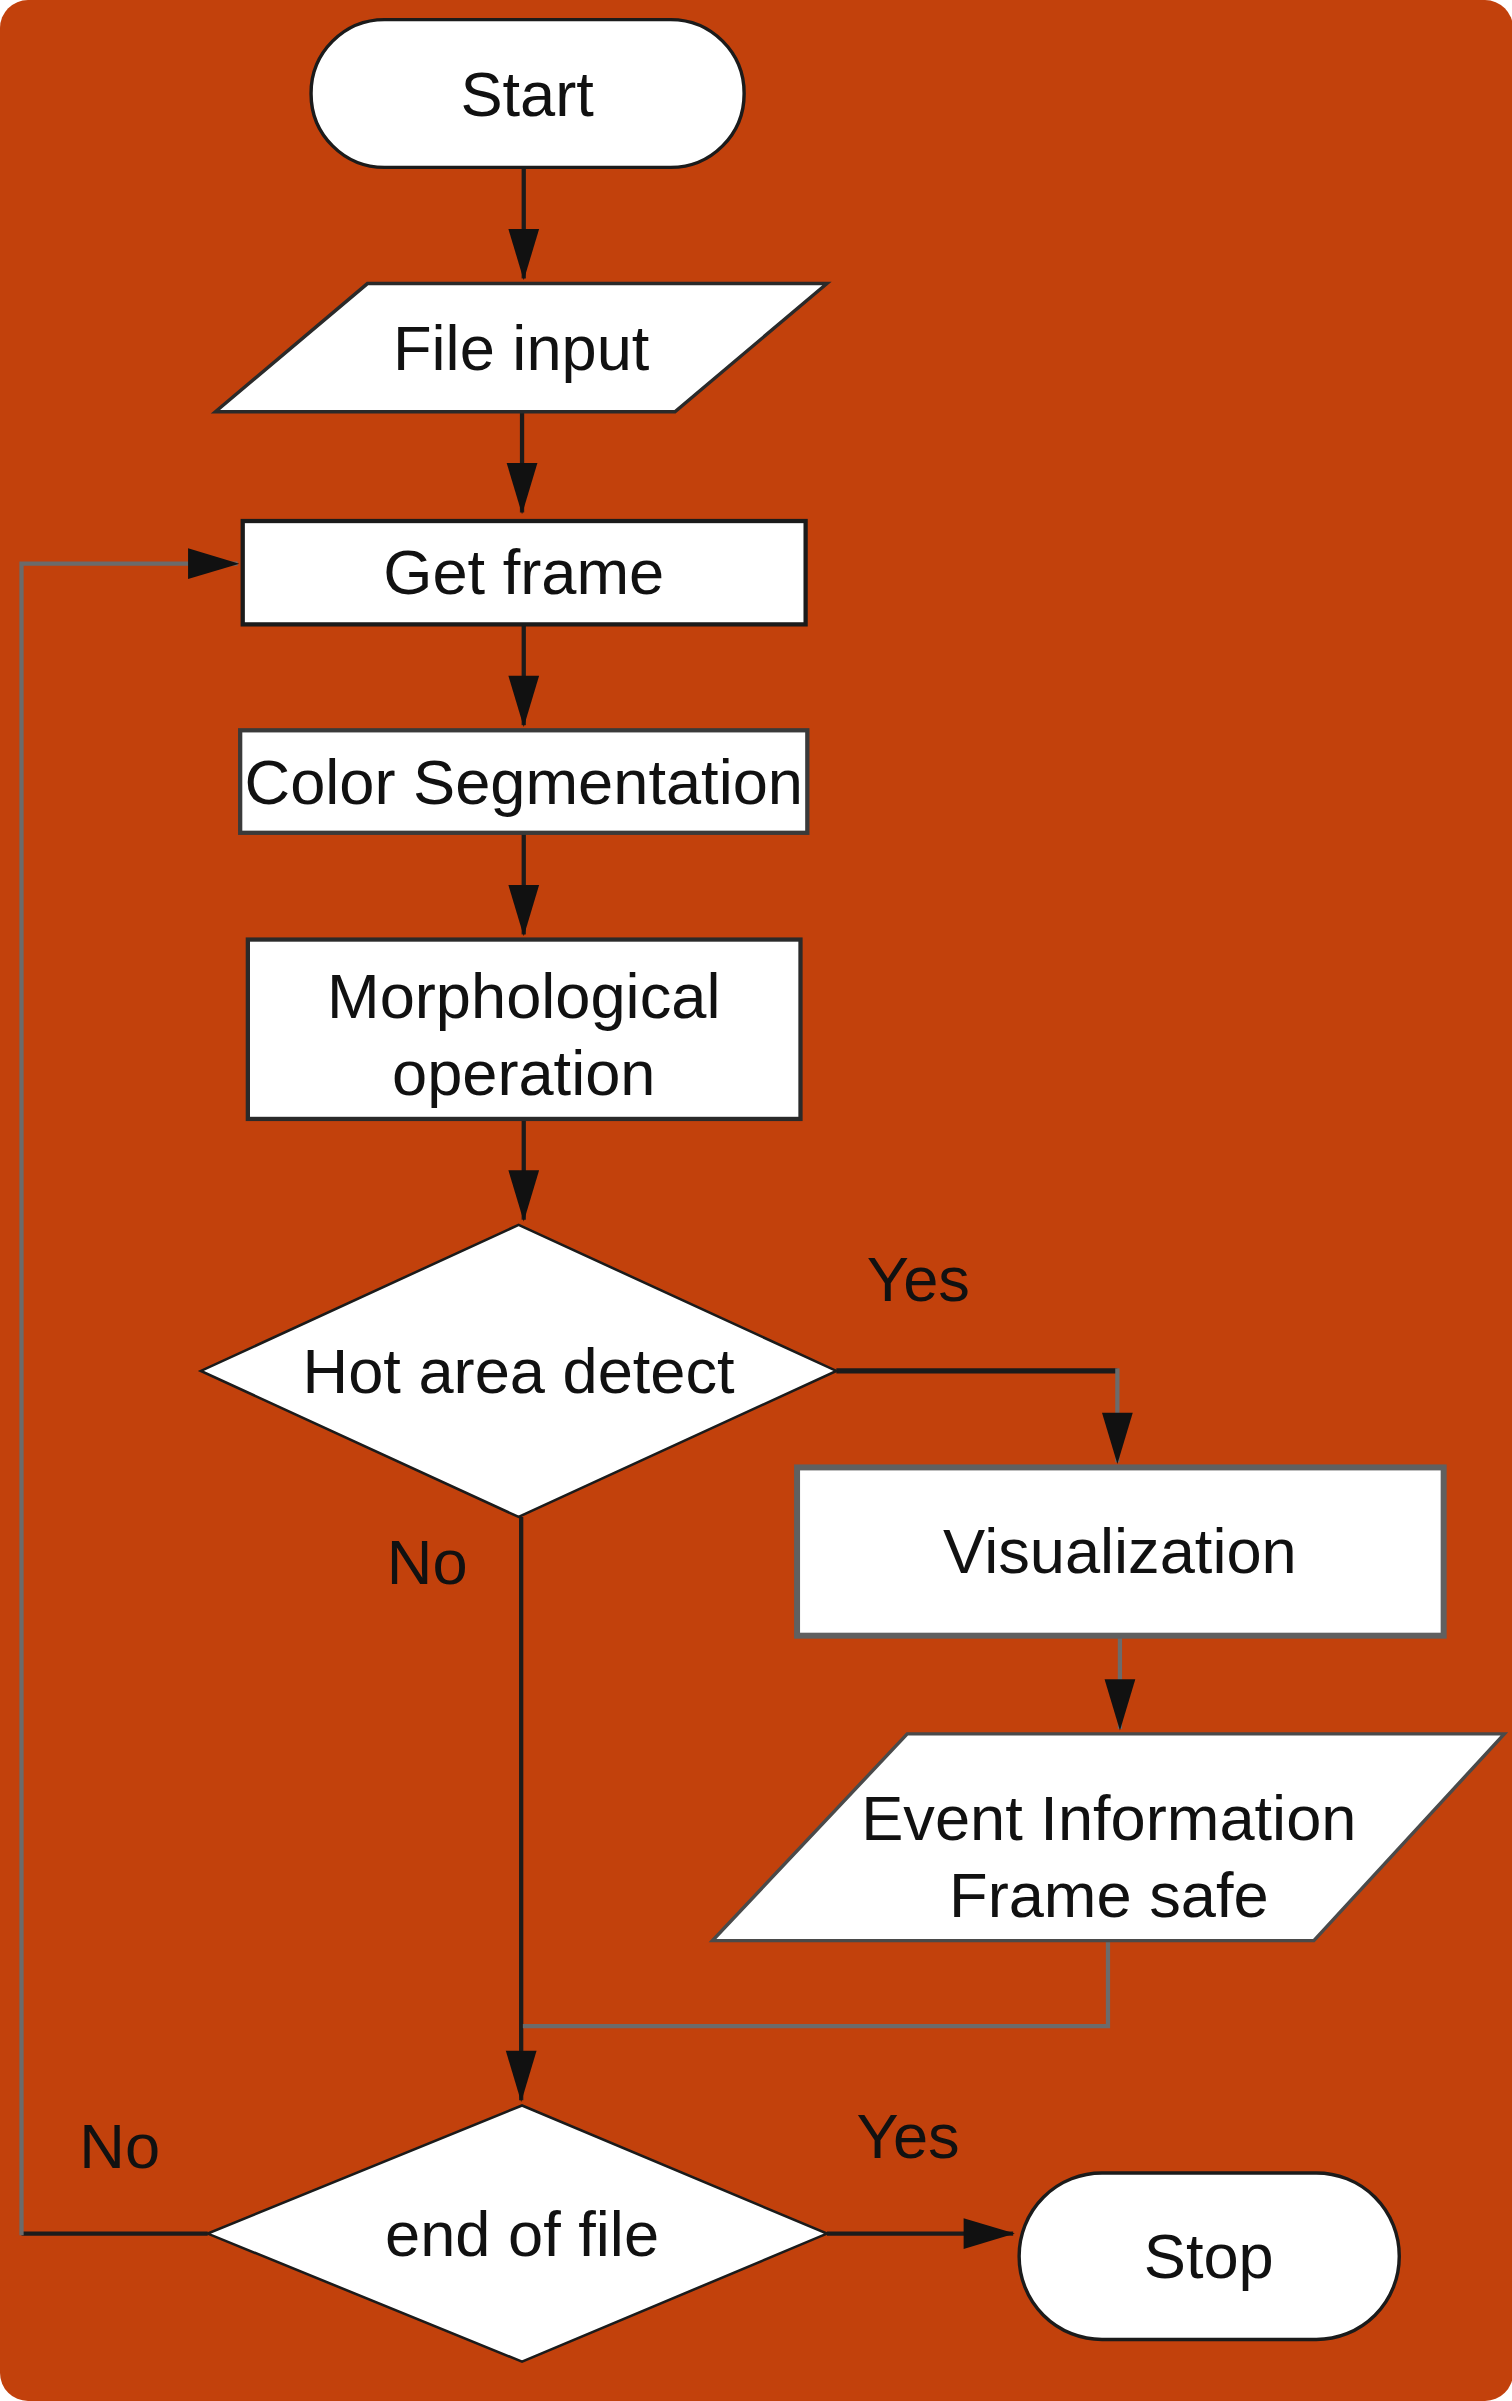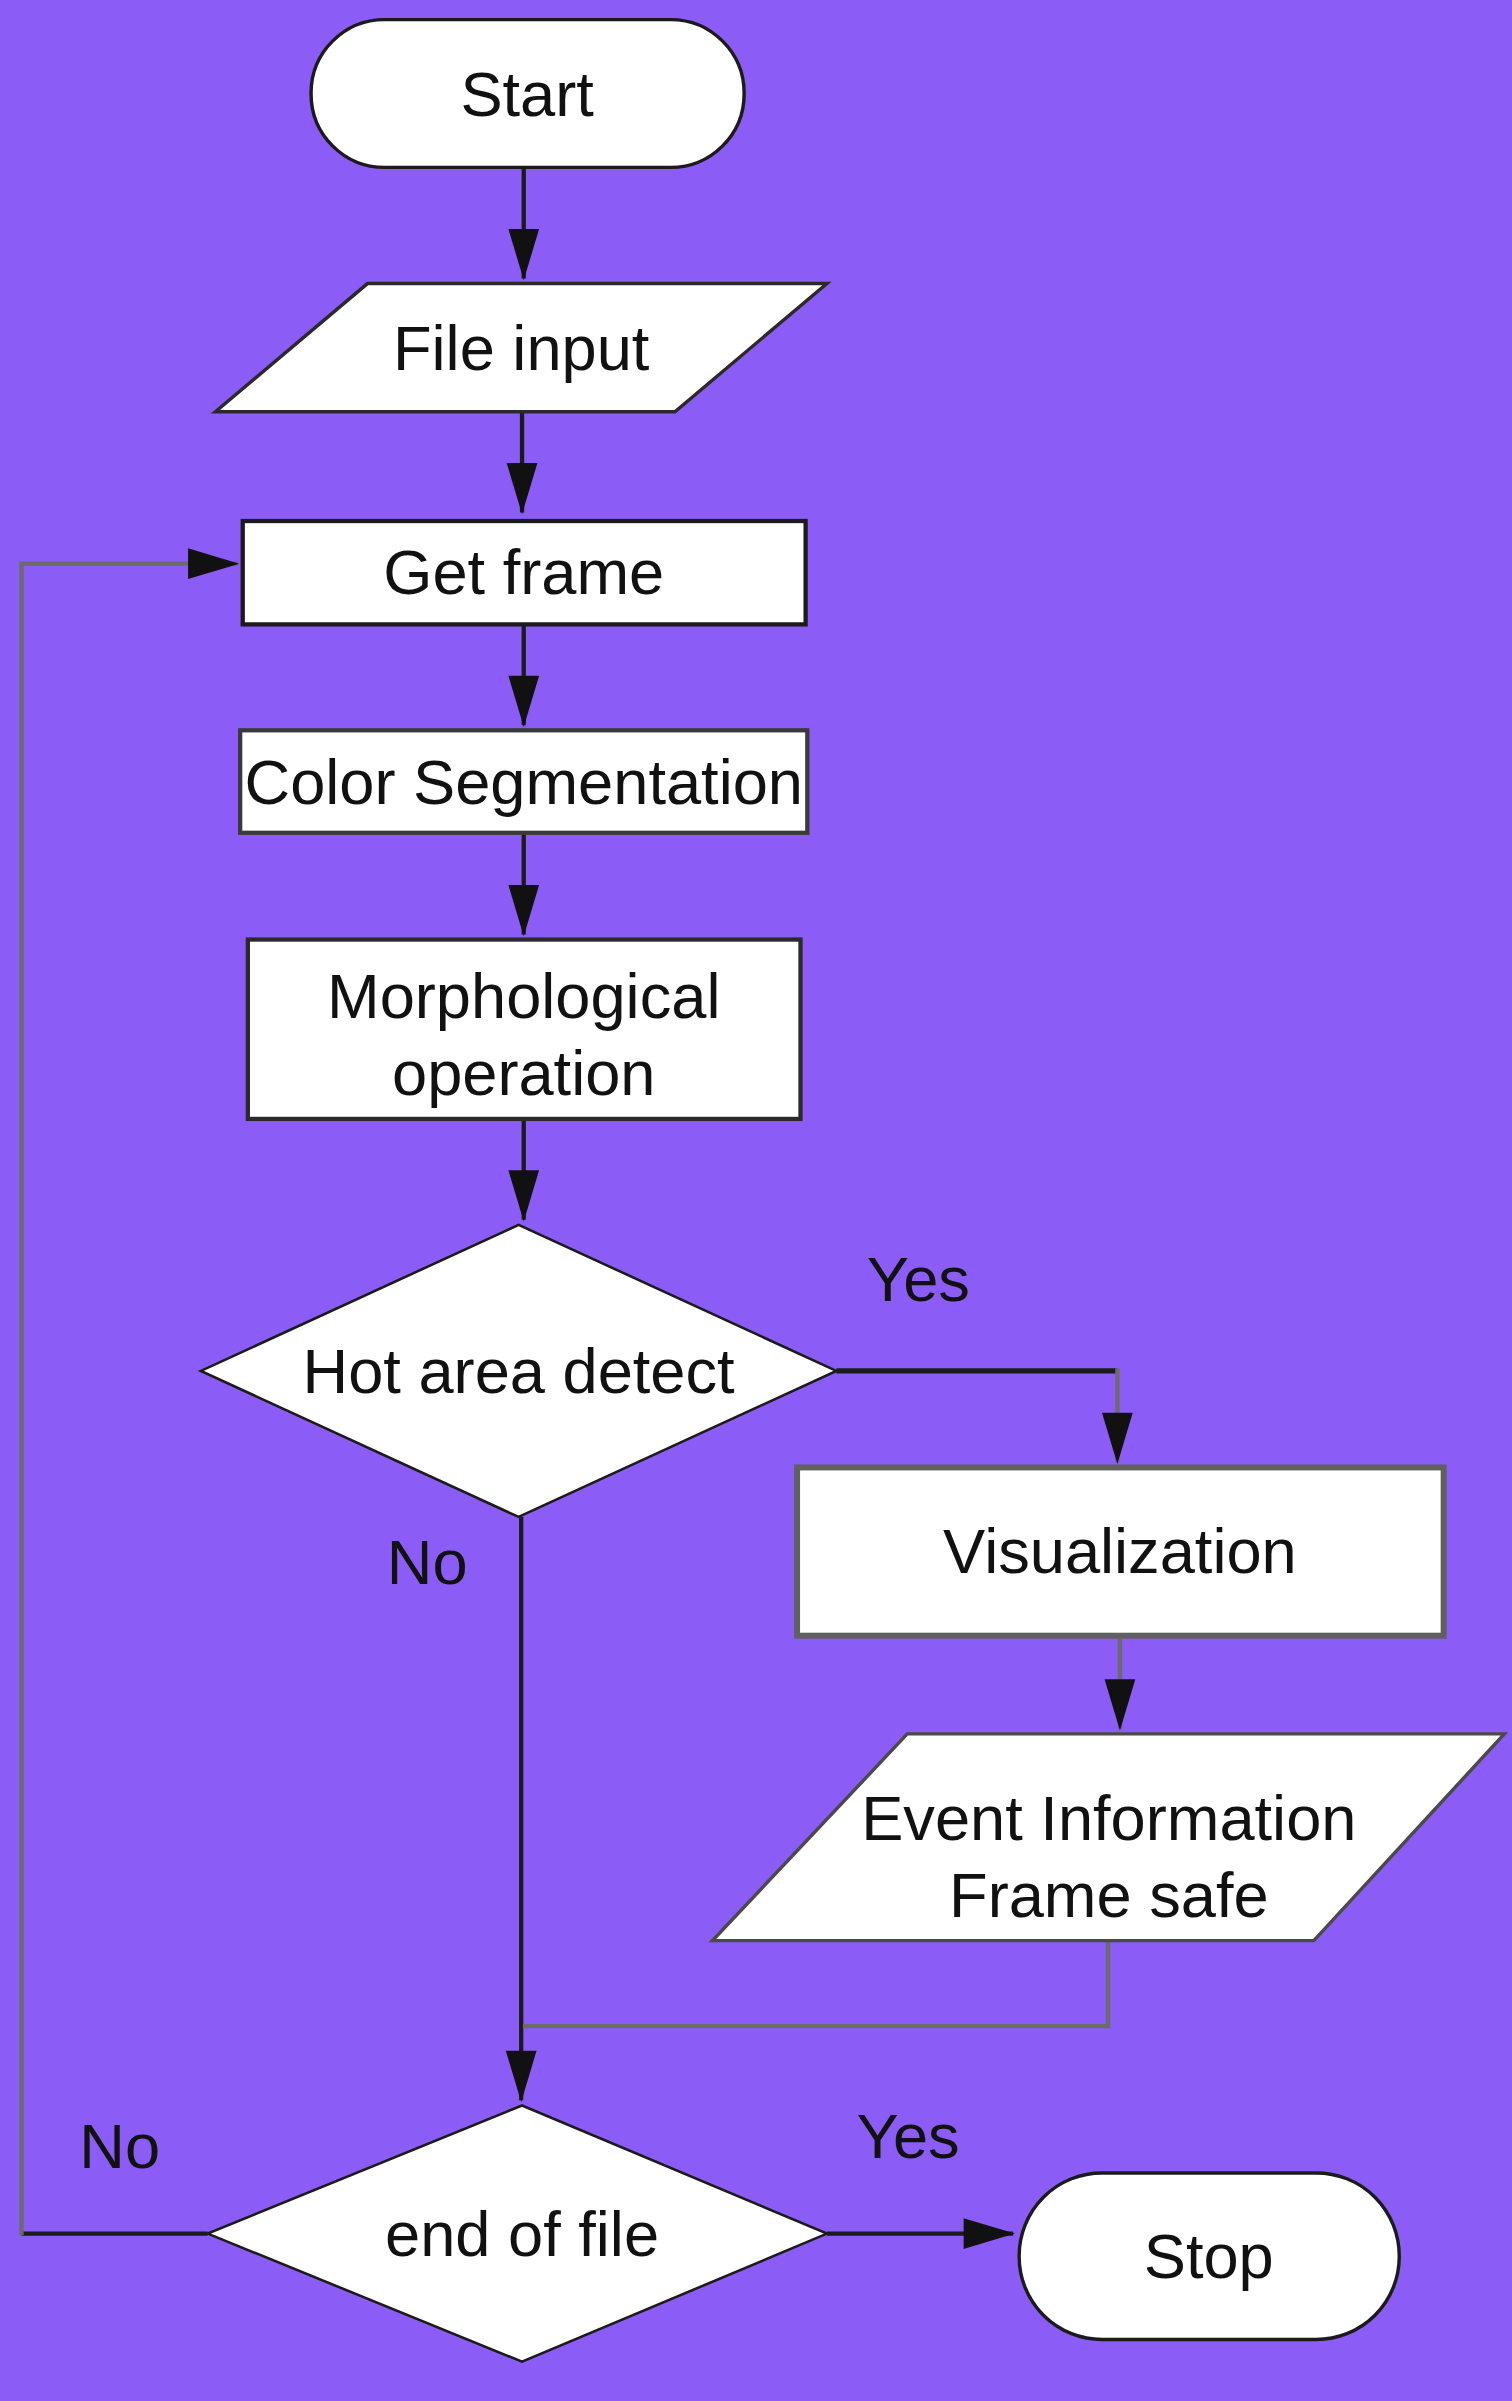--- a/index.html
+++ b/index.html
@@ -4,22 +4,23 @@
 <style>
   html, body {
     margin: 0;
     padding: 0;
     background: #ffffff;
   }
   .canvas {
     width: 1513px;
     height: 2401px;
     position: relative;
-    background: #8b5cf6;
+    background: #c2410c;
     overflow: hidden;
+    border-radius: 28px;
   }
   svg { display: block; }
   .node-shape {
     fill: #ffffff;
   }
   text {
     font-family: "Liberation Sans", "DejaVu Sans", sans-serif;
     font-size: 74px;
     fill: #111111;
     text-anchor: middle;

